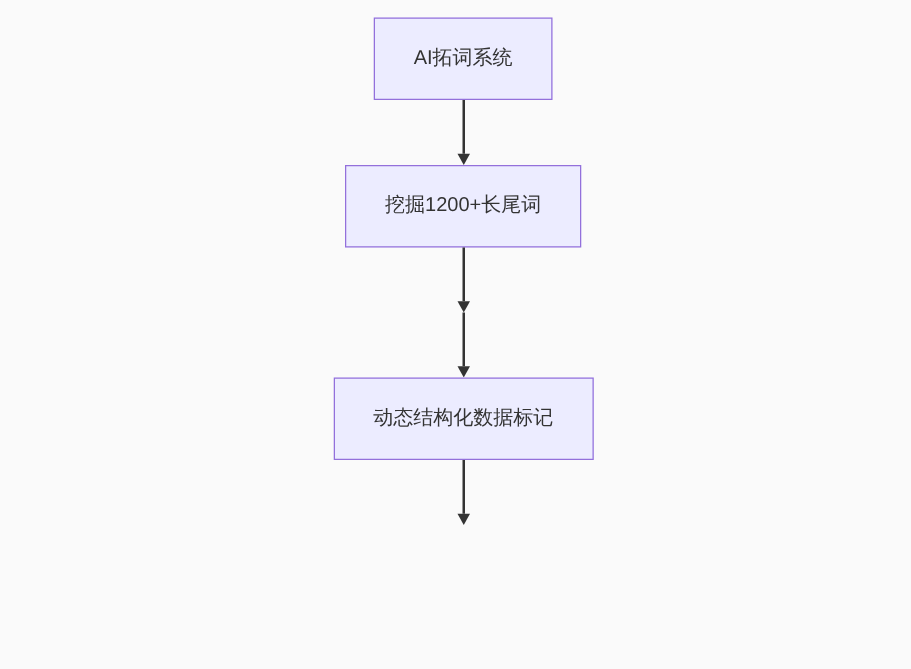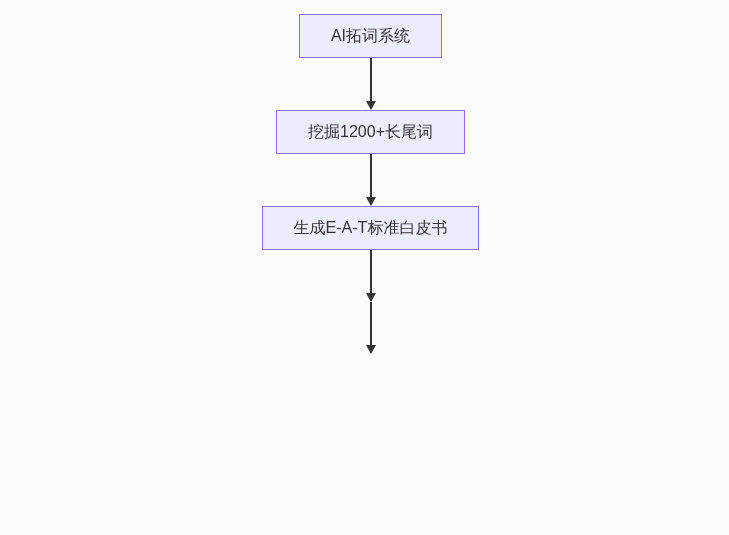--- a/index.html
+++ b/index.html
@@ -23,21 +23,21 @@
     box-sizing: border-box;
     position: relative;
     left: 6px;
   }
   .node {
     background: #ECECFF;
     border: 1px solid #9370DB;
     color: #333333;
     font-size: 16px;
     line-height: 1;
-    height: 44px;
+    height: 66px;
     padding: 0 31px;
     display: flex;
     align-items: center;
     justify-content: center;
     box-sizing: border-box;
     white-space: nowrap;
   }
   .arrow {
     height: 52px;
     display: flex;
@@ -73,29 +73,29 @@
 
   <div class="node">
     <span>挖掘1200+长尾词</span>
   </div>
 
   <div class="arrow">
     <div class="line"></div>
     <div class="head"></div>
   </div>
 
-  <div class="node">
-    <span>生成E-A-T标准白皮书</span>
-  </div>
 
   <div class="arrow">
     <div class="line"></div>
     <div class="head"></div>
   </div>
 
+  <div class="node">
+    <span>动态结构化数据标记</span>
+  </div>
 
   <div class="arrow">
     <div class="line"></div>
     <div class="head"></div>
   </div>
 
 
 </div>
 
 </body></html>

